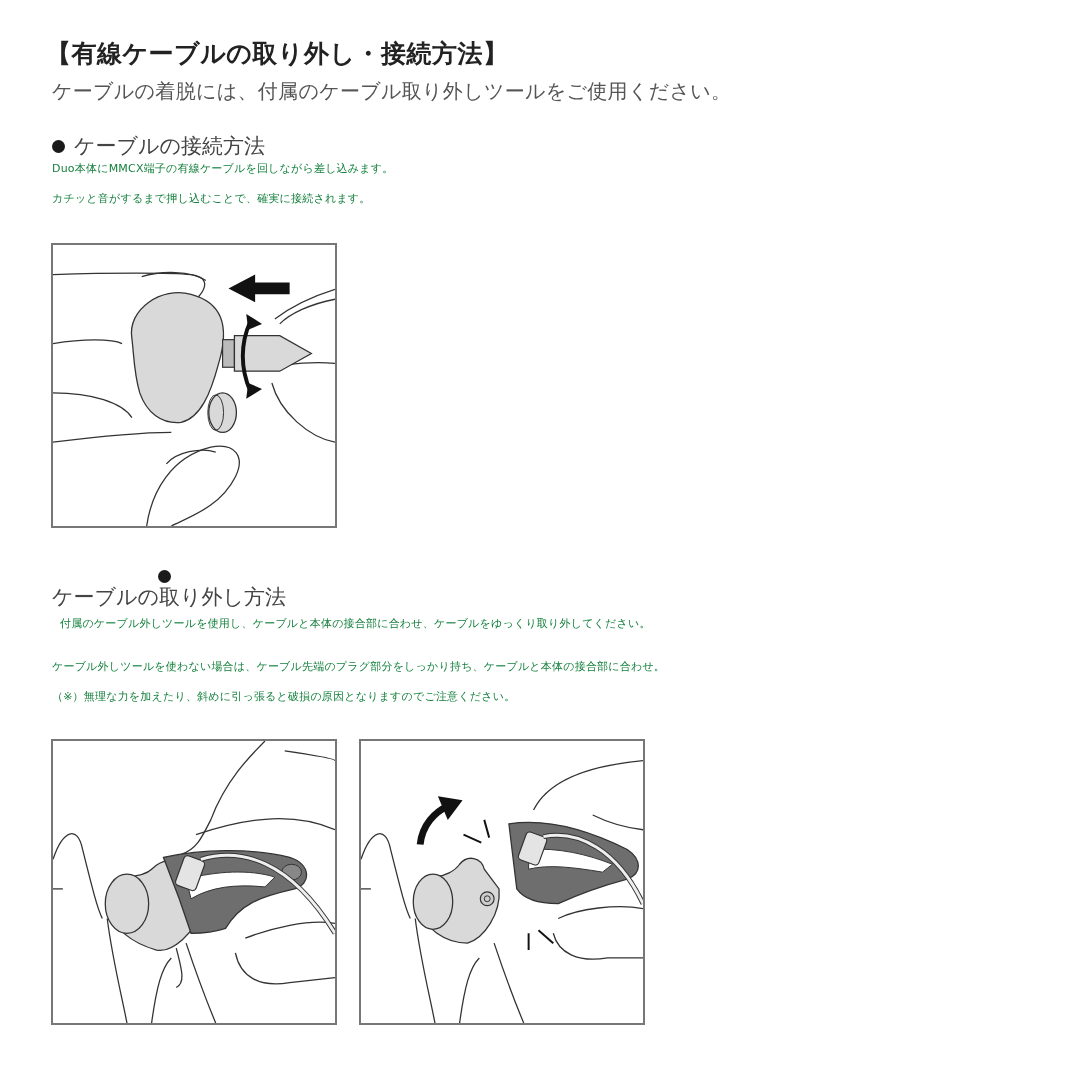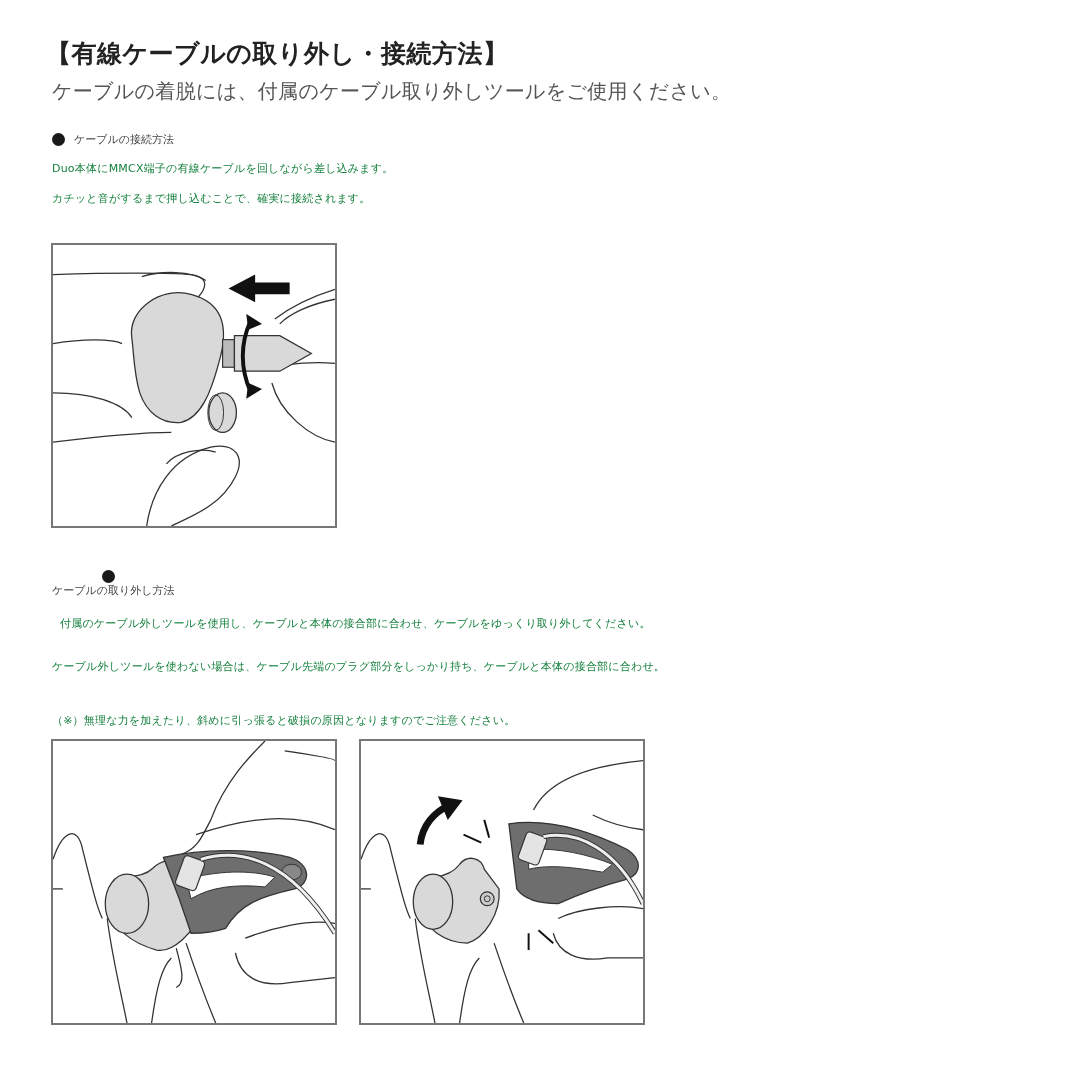--- a/index.html
+++ b/index.html
@@ -12,21 +12,21 @@
       position: absolute; left: 46px; top: 30px;
       font-size: 25px; font-weight: bold; color: #222; letter-spacing: 0.5px;
       white-space: nowrap;
       margin-top: 7px;
     }
     .subtitle {
       position: absolute; left: 52px; top: 78px;
       font-size: 20px; color: #555; white-space: nowrap; letter-spacing: 0.3px;
     }
     .section-head {
-      position: absolute; left: 52px; font-size: 11px; color: #444; white-space: nowrap;
+      position: absolute; left: 52px; font-size: 21px; color: #444; white-space: nowrap;
       display: flex; align-items: center;
     }
     .bullet {
       display: inline-block; width: 13px; height: 13px; border-radius: 50%;
       background: #1a1a1a; margin-right: 9px;
     }
     .body-line {
       position: absolute; left: 52px; font-size: 11px; color: #15803d; white-space: nowrap;
       letter-spacing: 0.2px;
     }
@@ -84,21 +84,21 @@
     <path d="M196 156 L212 146 L198 140 Z" fill="#111"></path>
   </svg>
 </div>
 
 <div class="section-head" style="top:570px;flex-direction:column;">
   <span class="bullet"></span>
   <span>ケーブルの取り外し方法</span>
 </div>
 <div class="body-line" style="top:616px;margin-left:8px;">付属のケーブル外しツールを使用し、ケーブルと本体の接合部に合わせ、ケーブルをゆっくり取り外してください。</div>
 <div class="body-line" style="top:659px;">ケーブル外しツールを使わない場合は、ケーブル先端のプラグ部分をしっかり持ち、ケーブルと本体の接合部に合わせ。</div>
-<div class="body-line" style="top:713px;">（※）無理な力を加えたり、斜めに引っ張ると破損の原因となりますのでご注意ください。</div>
+<div class="body-line" style="top:689px;">（※）無理な力を加えたり、斜めに引っ張ると破損の原因となりますのでご注意ください。</div>
 
 <div class="figure" style="left:51px; top:739px; width:286px; height:286px;">
   <svg viewBox="0 0 286 286">
     <g fill="none" stroke="#333" stroke-width="1.3">
       <path d="M215 0 C200 15 175 40 160 80 C150 100 145 110 130 115"></path>
       <path d="M235 10 C270 15 286 18 286 20"></path>
       <path d="M145 95 C190 80 240 70 286 90"></path>
       <path d="M0 120 C10 90 25 85 30 110 C40 150 45 170 50 180" fill="#fff"></path>
       <path d="M0 150 L10 150"></path>
       <path d="M55 180 C60 220 70 260 75 286"></path>

